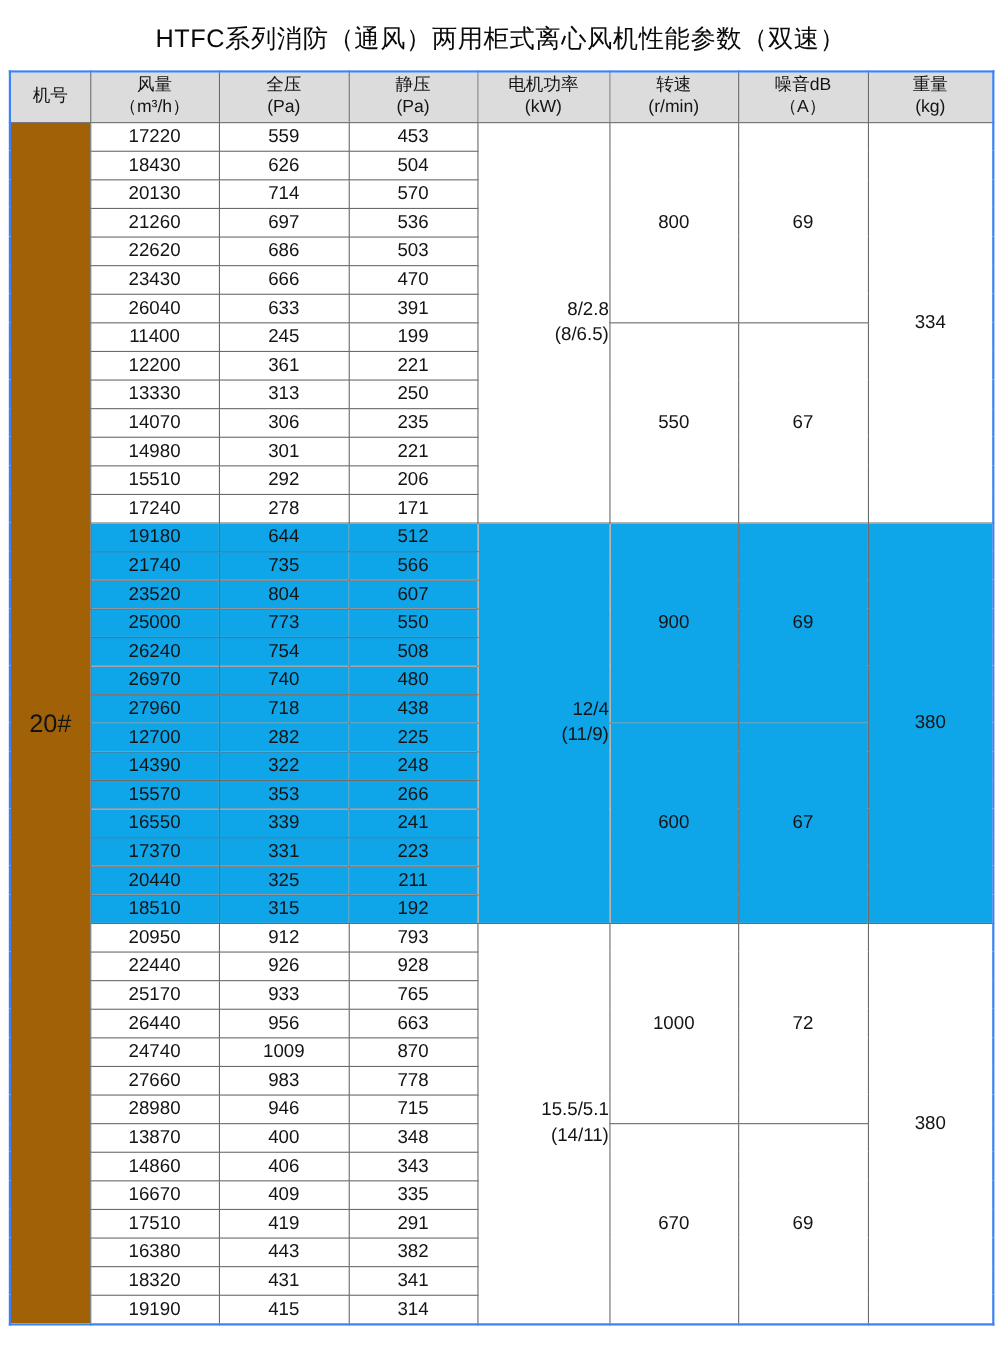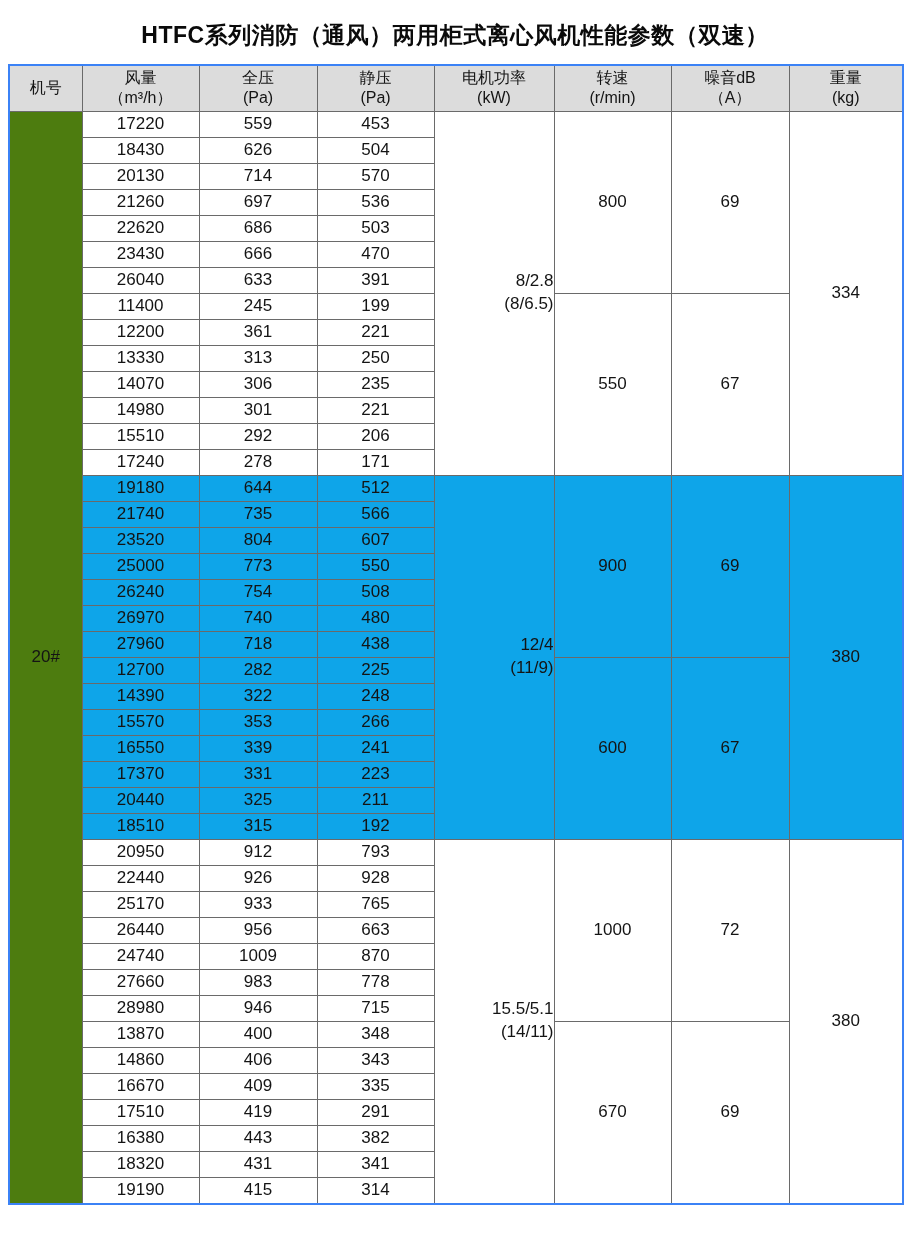--- a/index.html
+++ b/index.html
@@ -13,21 +13,21 @@
     width: 910px;
     height: 1236px;
     background: #ffffff;
     overflow: hidden;
   }
   .title {
     margin: 0;
     padding-top: 21px;
     text-align: center;
     font-size: 23px;
-    font-weight: 700;
+    font-weight: 400;
     color: #0a0a0a;
     letter-spacing: 0.5px;
     line-height: 1.3;
   }
   table.spec {
     border-collapse: collapse;
     table-layout: fixed;
     width: 894px;
     margin: 13px 0 0 8px;
     border: 2px solid #3b82f6;
@@ -51,22 +51,22 @@
   }
   tbody td {
     height: 25px;
     font-size: 17px;
     background: #ffffff;
   }
   tbody td.shaded {
     background: #0ea5e9;
   }
   tbody td.model-cell {
-    background: #4d7c0f;
-    font-size: 17px;
+    background: #a16207;
+    font-size: 23px;
   }
   .h-unit:empty { display: none; }
   .two-line div { line-height: 1.35; text-align: right; }
 </style>
 </head>
 <body>
 
 <div class="page">
 
   <h1 class="title">HTFC系列消防（通风）两用柜式离心风机性能参数（双速）</h1>

